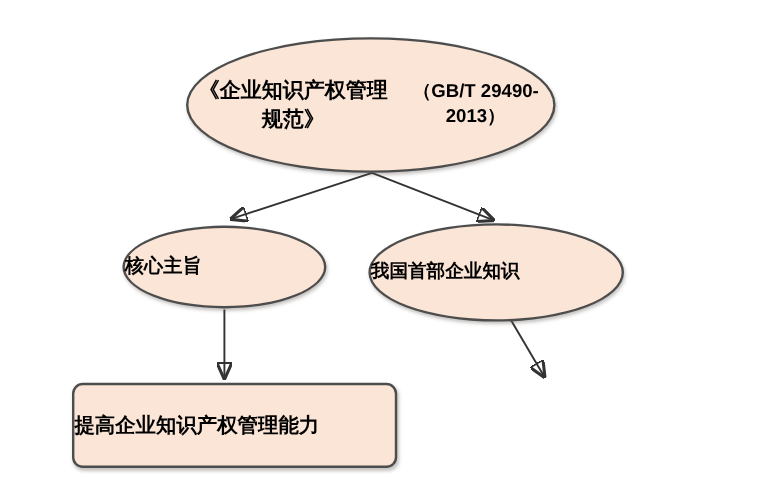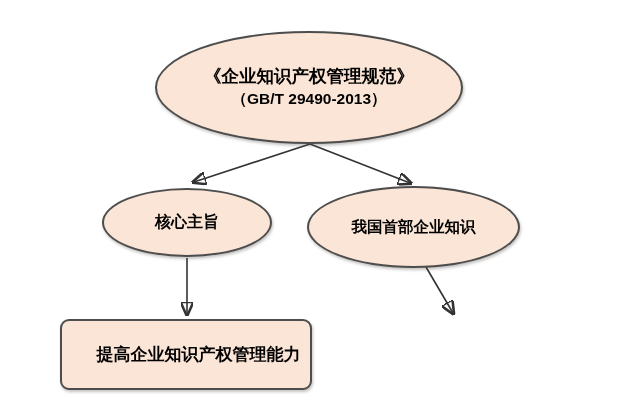--- a/index.html
+++ b/index.html
@@ -14,23 +14,23 @@
     height: 414px;
     background: #ffffff;
     overflow: hidden;
   }
   .node {
     position: absolute;
     background: #FBE5D6;
     border: 2px solid #4d4d4d;
     box-sizing: border-box;
     display: flex;
-    flex-direction: column;
+    flex-direction: row;
     align-items: center;
-    justify-content: center;
+    justify-content: flex-start;
     text-align: center;
     color: #000000;
     font-weight: bold;
     box-shadow: 1px 2px 3px rgba(90,80,75,0.35);
   }
   .ellipse { border-radius: 50%; }
   .rect    { border-radius: 9px; }
 
   .node-root {
     left: 155px; top: 31px;
@@ -47,23 +47,22 @@
   .node-first {
     left: 307px; top: 186px;
     width: 213px; height: 82px;
     font-size: 15.5px;
     gap: 20px;
   }
   .node-first .line { line-height: 1.5; }
 
   .node-improve {
     left: 60px; top: 319px;
-    width: 252px; height: 71px;
+    width: 271px; height: 71px;
     font-size: 17px;
-    padding-left: 25px;
   }
   .node-date {
     left: 330px; top: 319px;
     width: 250px; height: 71px;
     font-size: 17px;
   }
 
   svg.arrows {
     position: absolute;
     left: 0; top: 0;

